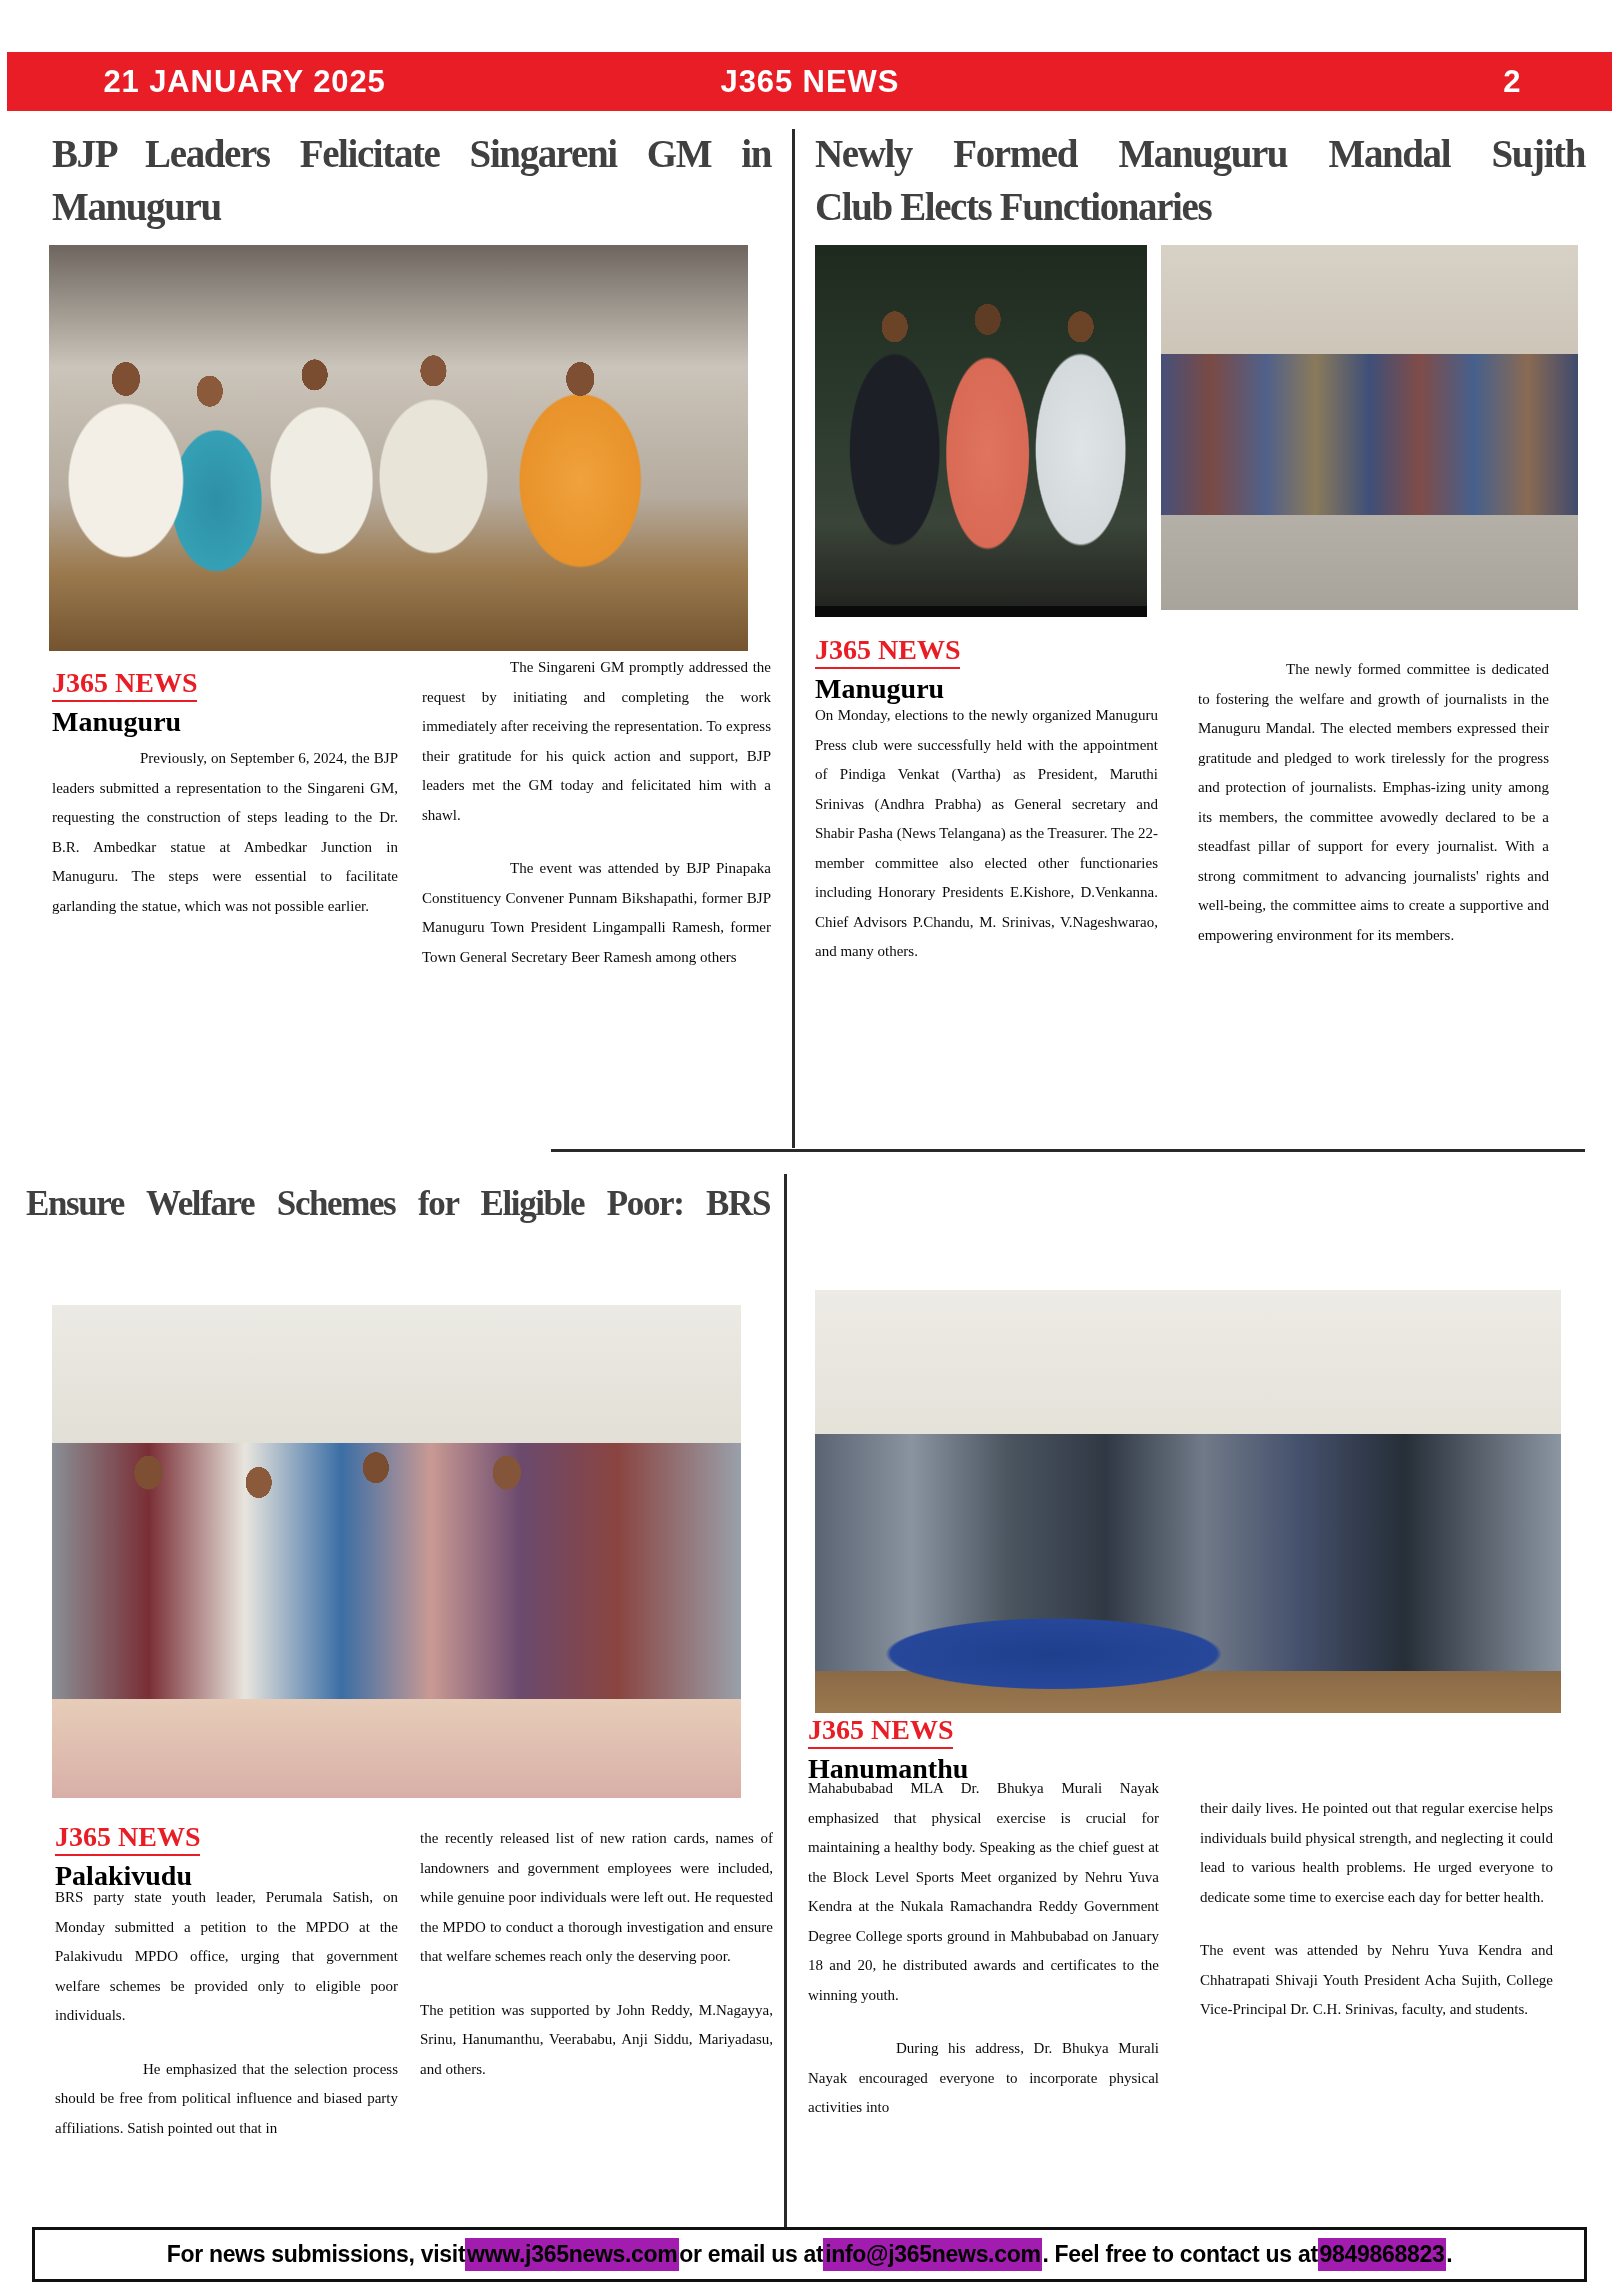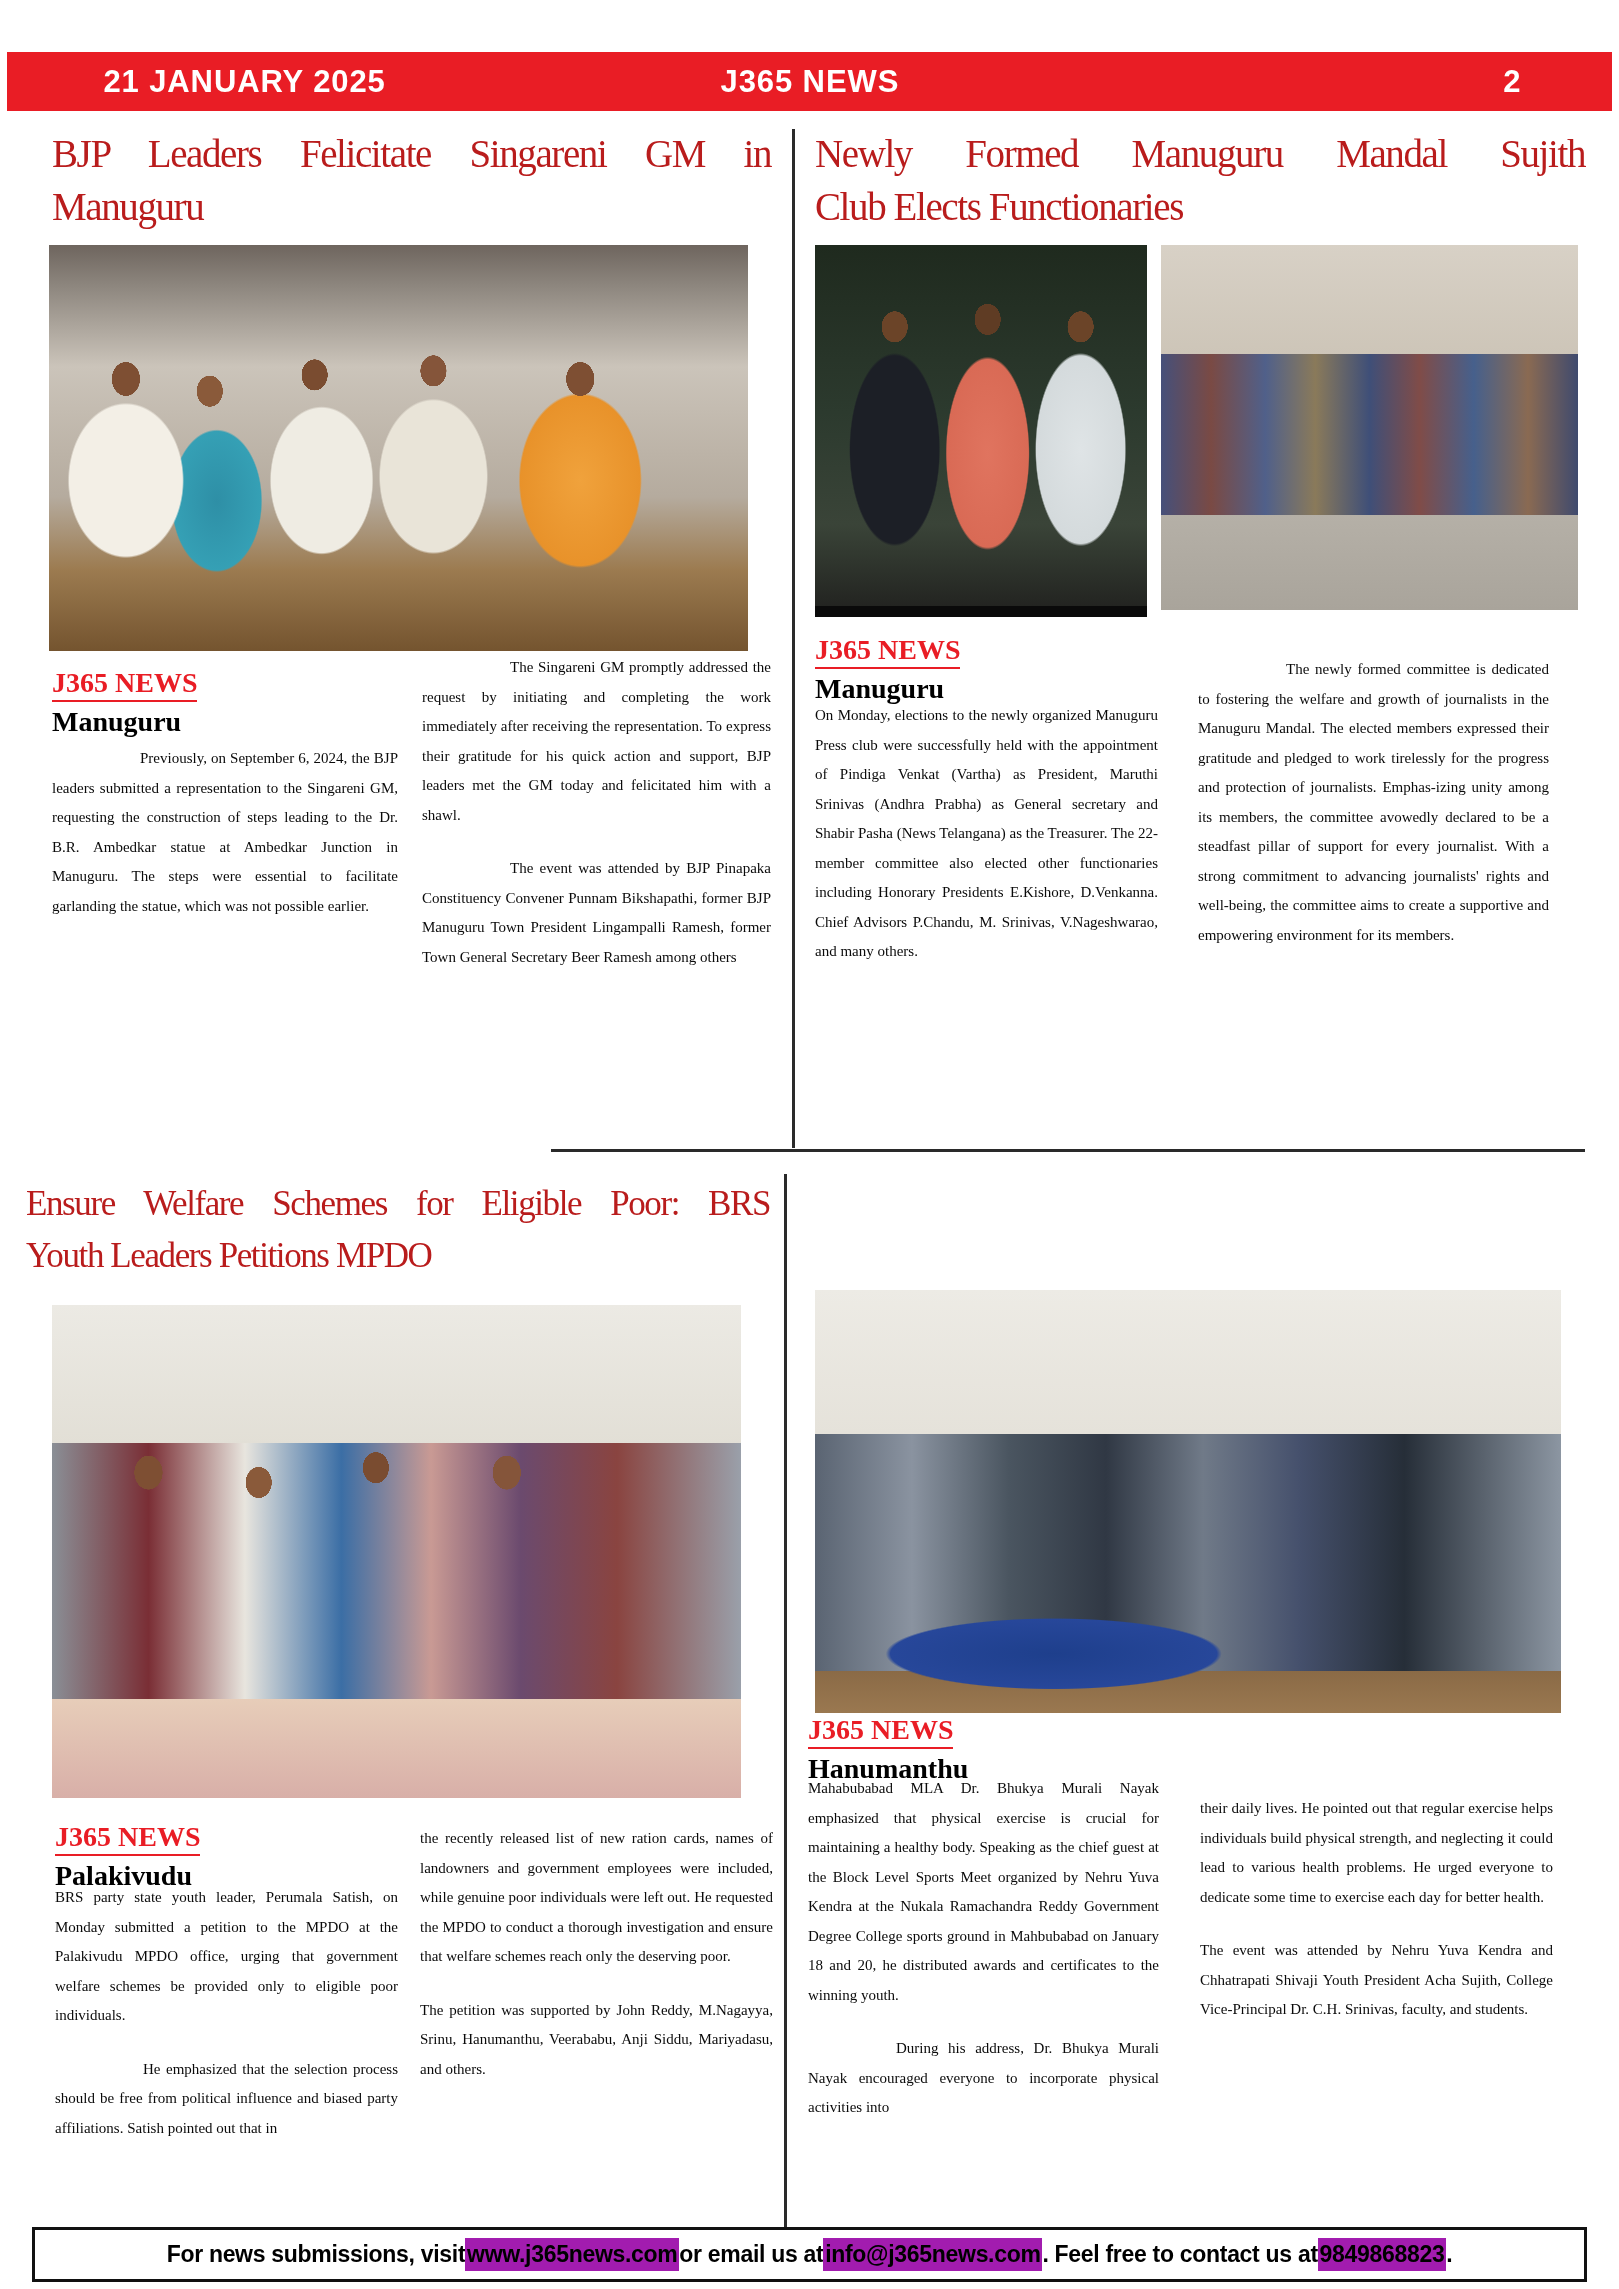--- a/index.html
+++ b/index.html
@@ -8,21 +8,21 @@
 
   
   .header-bar{position:absolute;left:7.4px;top:52px;width:1605px;height:59px;background:#e91d25;
               display:flex;align-items:center;color:#fff;
               font-family:"Liberation Sans", sans-serif;font-weight:bold;}
   .header-date{position:absolute;left:96px;font-size:31px;letter-spacing:0.9px;}
   .header-masthead{position:absolute;left:0;right:0;text-align:center;font-size:31px;letter-spacing:0.9px;}
   .header-page{position:absolute;right:92px;font-size:31px;}
 
   
-  .headline{position:absolute;font-weight:normal;font-size:39px;line-height:53px;letter-spacing:-1.4px;color:#b91c1c;}
+  .headline{position:absolute;font-weight:bold;font-size:39px;line-height:53px;letter-spacing:-1.4px;color:#404040;}
   .hline.first{text-align:justify;text-align-last:justify;}
   .headline.a1{left:52px;top:127px;width:719px;}
   .headline.a2{left:815px;top:127px;width:770px;}
   .headline.a3{left:26px;top:1178px;width:744px;font-size:35px;line-height:52px;}
   .headline.a4{left:816px;top:1178px;width:757px;}
 
   
   .photo{position:absolute;}
   .ph-a1{left:49px;top:245px;width:699px;height:406px;
     background-color:#b9b0a4;
@@ -152,21 +152,20 @@
   <div class="col a2c2">
     <p class="indent">The newly formed committee is dedicated to fostering the welfare and growth of journalists in the Manuguru Mandal. The elected members expressed their gratitude and pledged to work tirelessly for the progress and protection of journalists. Emphas-izing unity among its members, the committee avowedly declared to be a steadfast pillar of support for every journalist. With a strong commitment to advancing journalists' rights and well-being, the committee aims to create a supportive and empowering environment for its members.</p>
   </div>
 
   <div class="vrule v1"></div>
   <div class="hrule h1"></div>
   <div class="vrule v2"></div>
 
   <div class="headline a3">
     <div class="hline first">Ensure Welfare Schemes for Eligible Poor: BRS</div>
-    <div class="hline">Youth Leaders Petitions MPDO</div>
   </div>
   <div class="photo ph-a3"></div>
   <div class="byline-block a3">
     <div class="byline-news">J365 NEWS</div>
     <div class="byline-loc">Palakivudu</div>
   </div>
   <div class="col a3c1">
     <p>BRS party state youth leader, Perumala Satish, on Monday submitted a petition to the MPDO at the Palakivudu MPDO office, urging that government welfare schemes be provided only to eligible poor individuals.</p>
     <p class="indent">He emphasized that the selection process should be free from political influence and biased party affiliations. Satish pointed out that in</p>
   </div>

